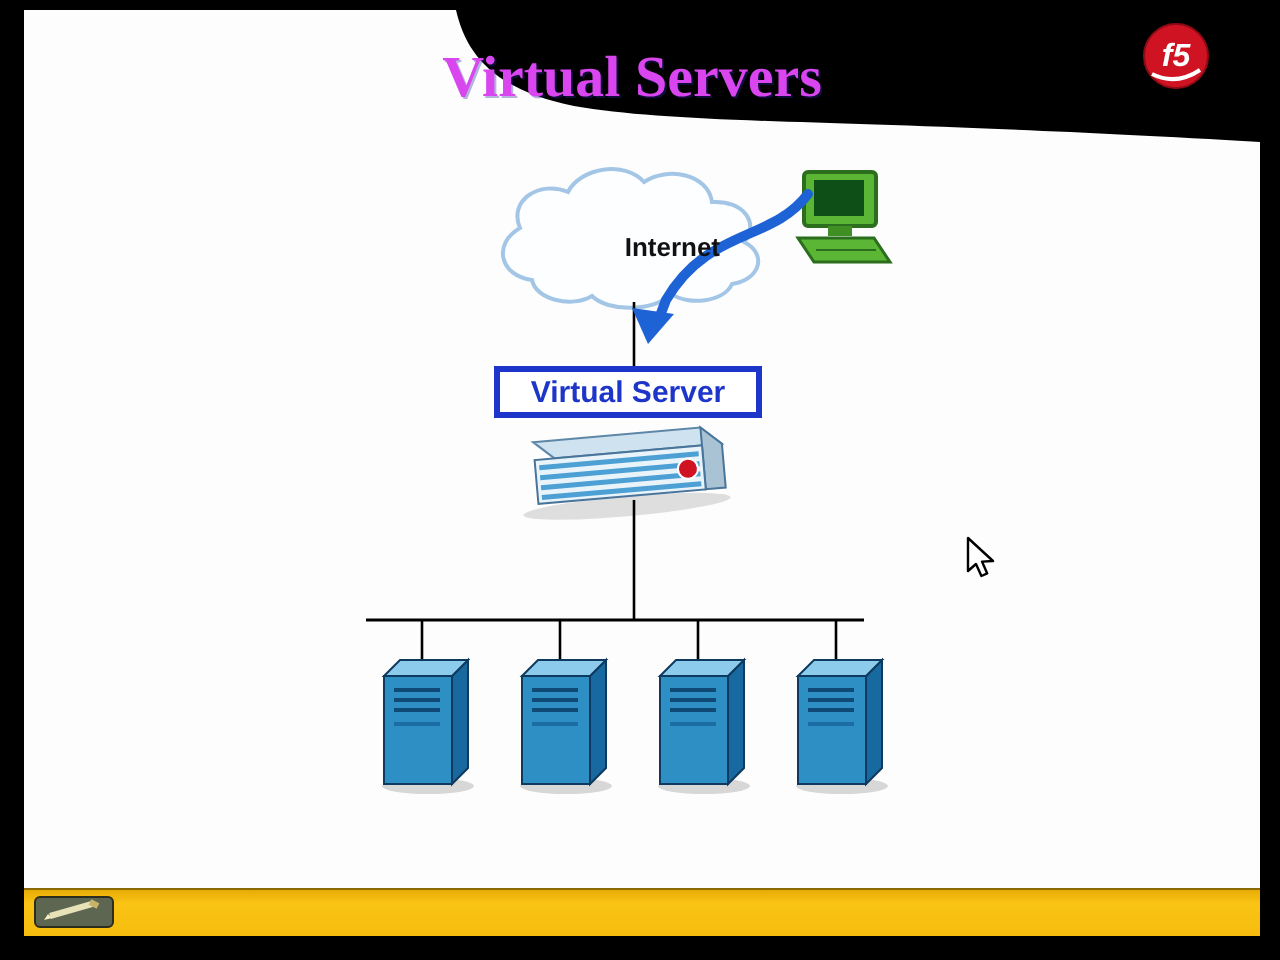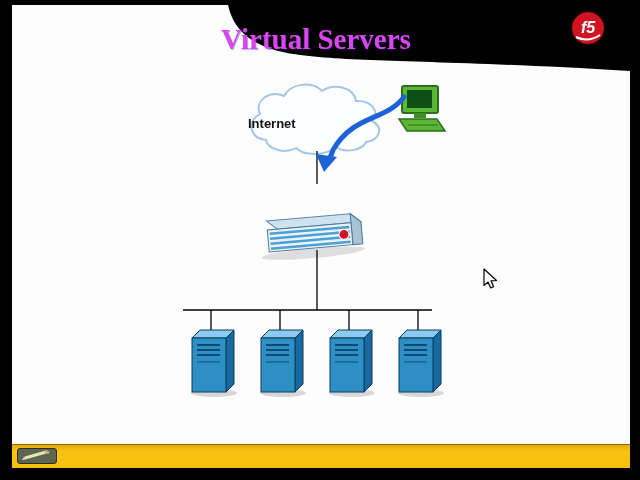--- a/index.html
+++ b/index.html
@@ -3,21 +3,21 @@
 <meta charset="utf-8">
 <style>
   html,body{margin:0;padding:0;background:#000;}
   .stage{position:relative;width:640px;height:480px;background:#000;overflow:hidden;
          font-family:"Liberation Sans",sans-serif;}
   .slide{position:absolute;left:12px;top:5px;width:618px;height:439px;background:#fdfdfd;z-index:1;}
   svg.overlay{position:absolute;left:0;top:0;width:640px;height:480px;z-index:2;}
   .title{position:absolute;left:0;top:23px;width:632px;text-align:center;z-index:3;
          font-family:"Liberation Serif",serif;font-weight:bold;font-size:29px;color:#d946ef;
          text-shadow:1px 1px 0 rgba(40,40,160,0.35);}
-  .internet-label{position:absolute;left:248px;top:116px;width:112px;text-align:left;z-index:3;
+  .internet-label{position:absolute;left:248px;top:116px;width:112px;text-align:right;z-index:3;
          font-weight:bold;font-size:13px;color:#111;}
   .vs-box{position:absolute;left:247px;top:183px;width:128px;height:20px;z-index:3;
          border:3px solid #1d35c8;background:#ffffff;display:flex;align-items:center;justify-content:center;
          font-weight:bold;font-size:15px;color:#1d35c8;}
   .bottombar{position:absolute;left:12px;top:444px;width:618px;height:23px;z-index:4;
          background:linear-gradient(#e7ac06,#fac415 30%,#f6bd0e);border-top:1px solid #8a6a00;}
   .pencil-btn{position:absolute;left:5px;top:3px;width:40px;height:16px;background:#5d6650;
          border:1px solid #2d2d1e;border-radius:3px;padding:0;cursor:pointer;}
 </style>
 </head>
@@ -90,20 +90,23 @@
     <g>
       <path d="M 404 97 C 386 121 354 114 333 150 L 330 158" stroke="#1e63d6" stroke-width="5" fill="none" stroke-linecap="round"></path>
       <polygon points="324,172 316,154 337,157" fill="#1e63d6"></polygon>
     </g>
 
     <polygon points="484,269 484,285.5 488,282 490.7,288 493.6,286.7 491,280.8 496.5,280.5" fill="#ffffff" stroke="#000000" stroke-width="1.2" stroke-linejoin="round"></polygon>
   </svg>
 
   <div class="title">Virtual Servers</div>
   <div class="internet-label">Internet</div>
+  <div class="vs-box">
+    <span>Virtual Server</span>
+  </div>
 
   <div class="bottombar">
     <button class="pencil-btn">
       <svg width="38" height="14" viewBox="0 0 38 14">
         <polygon points="4,11 8,10 6,8" fill="#f5efc4"></polygon>
         <line x1="7" y1="9" x2="28" y2="3" stroke="#e8e2b8" stroke-width="3"></line>
         <line x1="27" y1="2" x2="31" y2="4" stroke="#c9b36a" stroke-width="3"></line>
       </svg>
     </button>
   </div>

